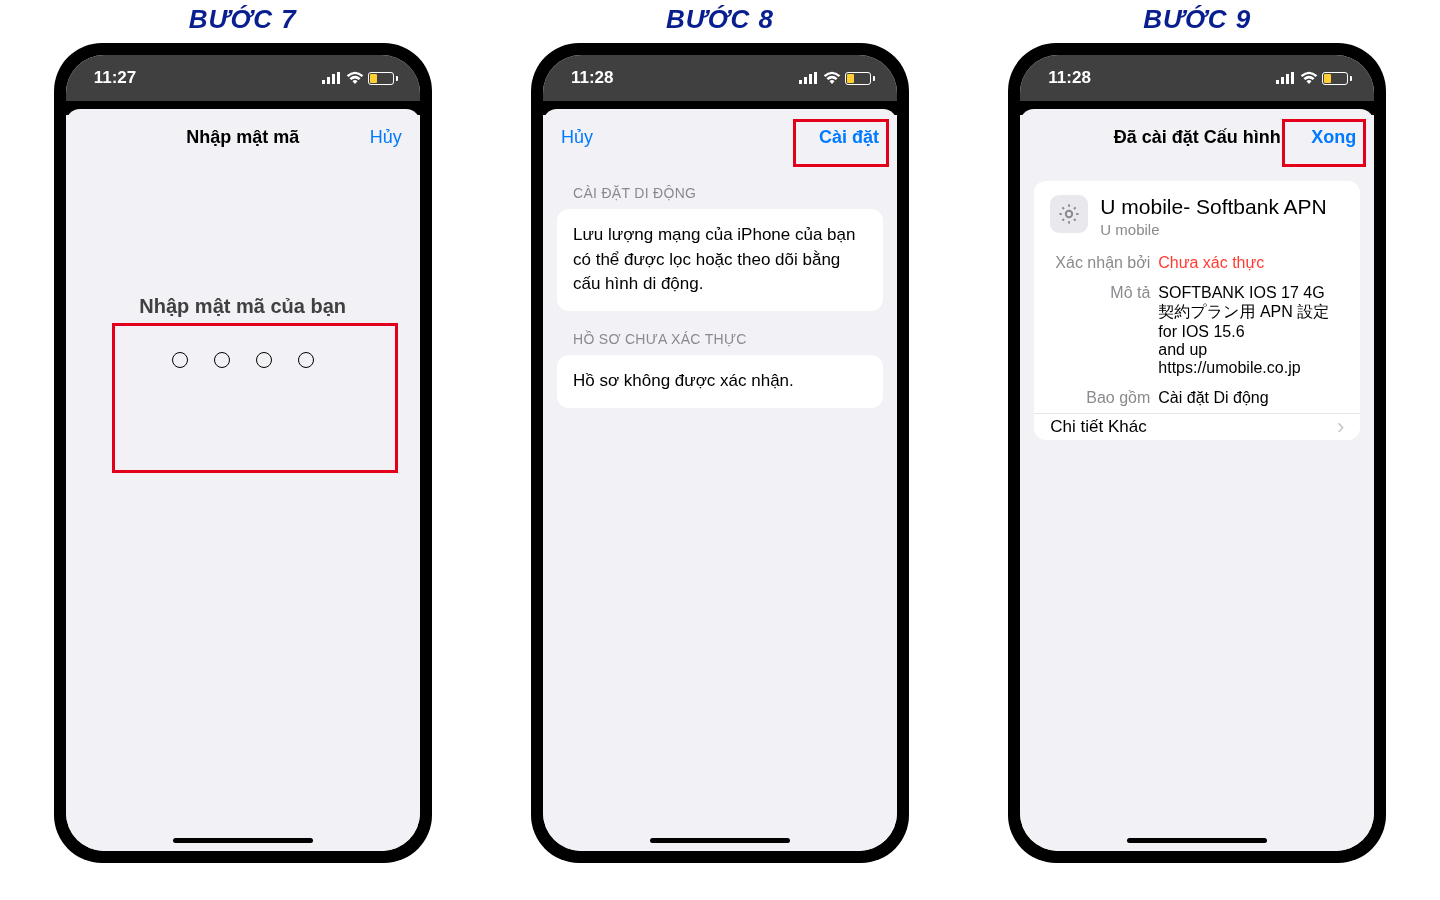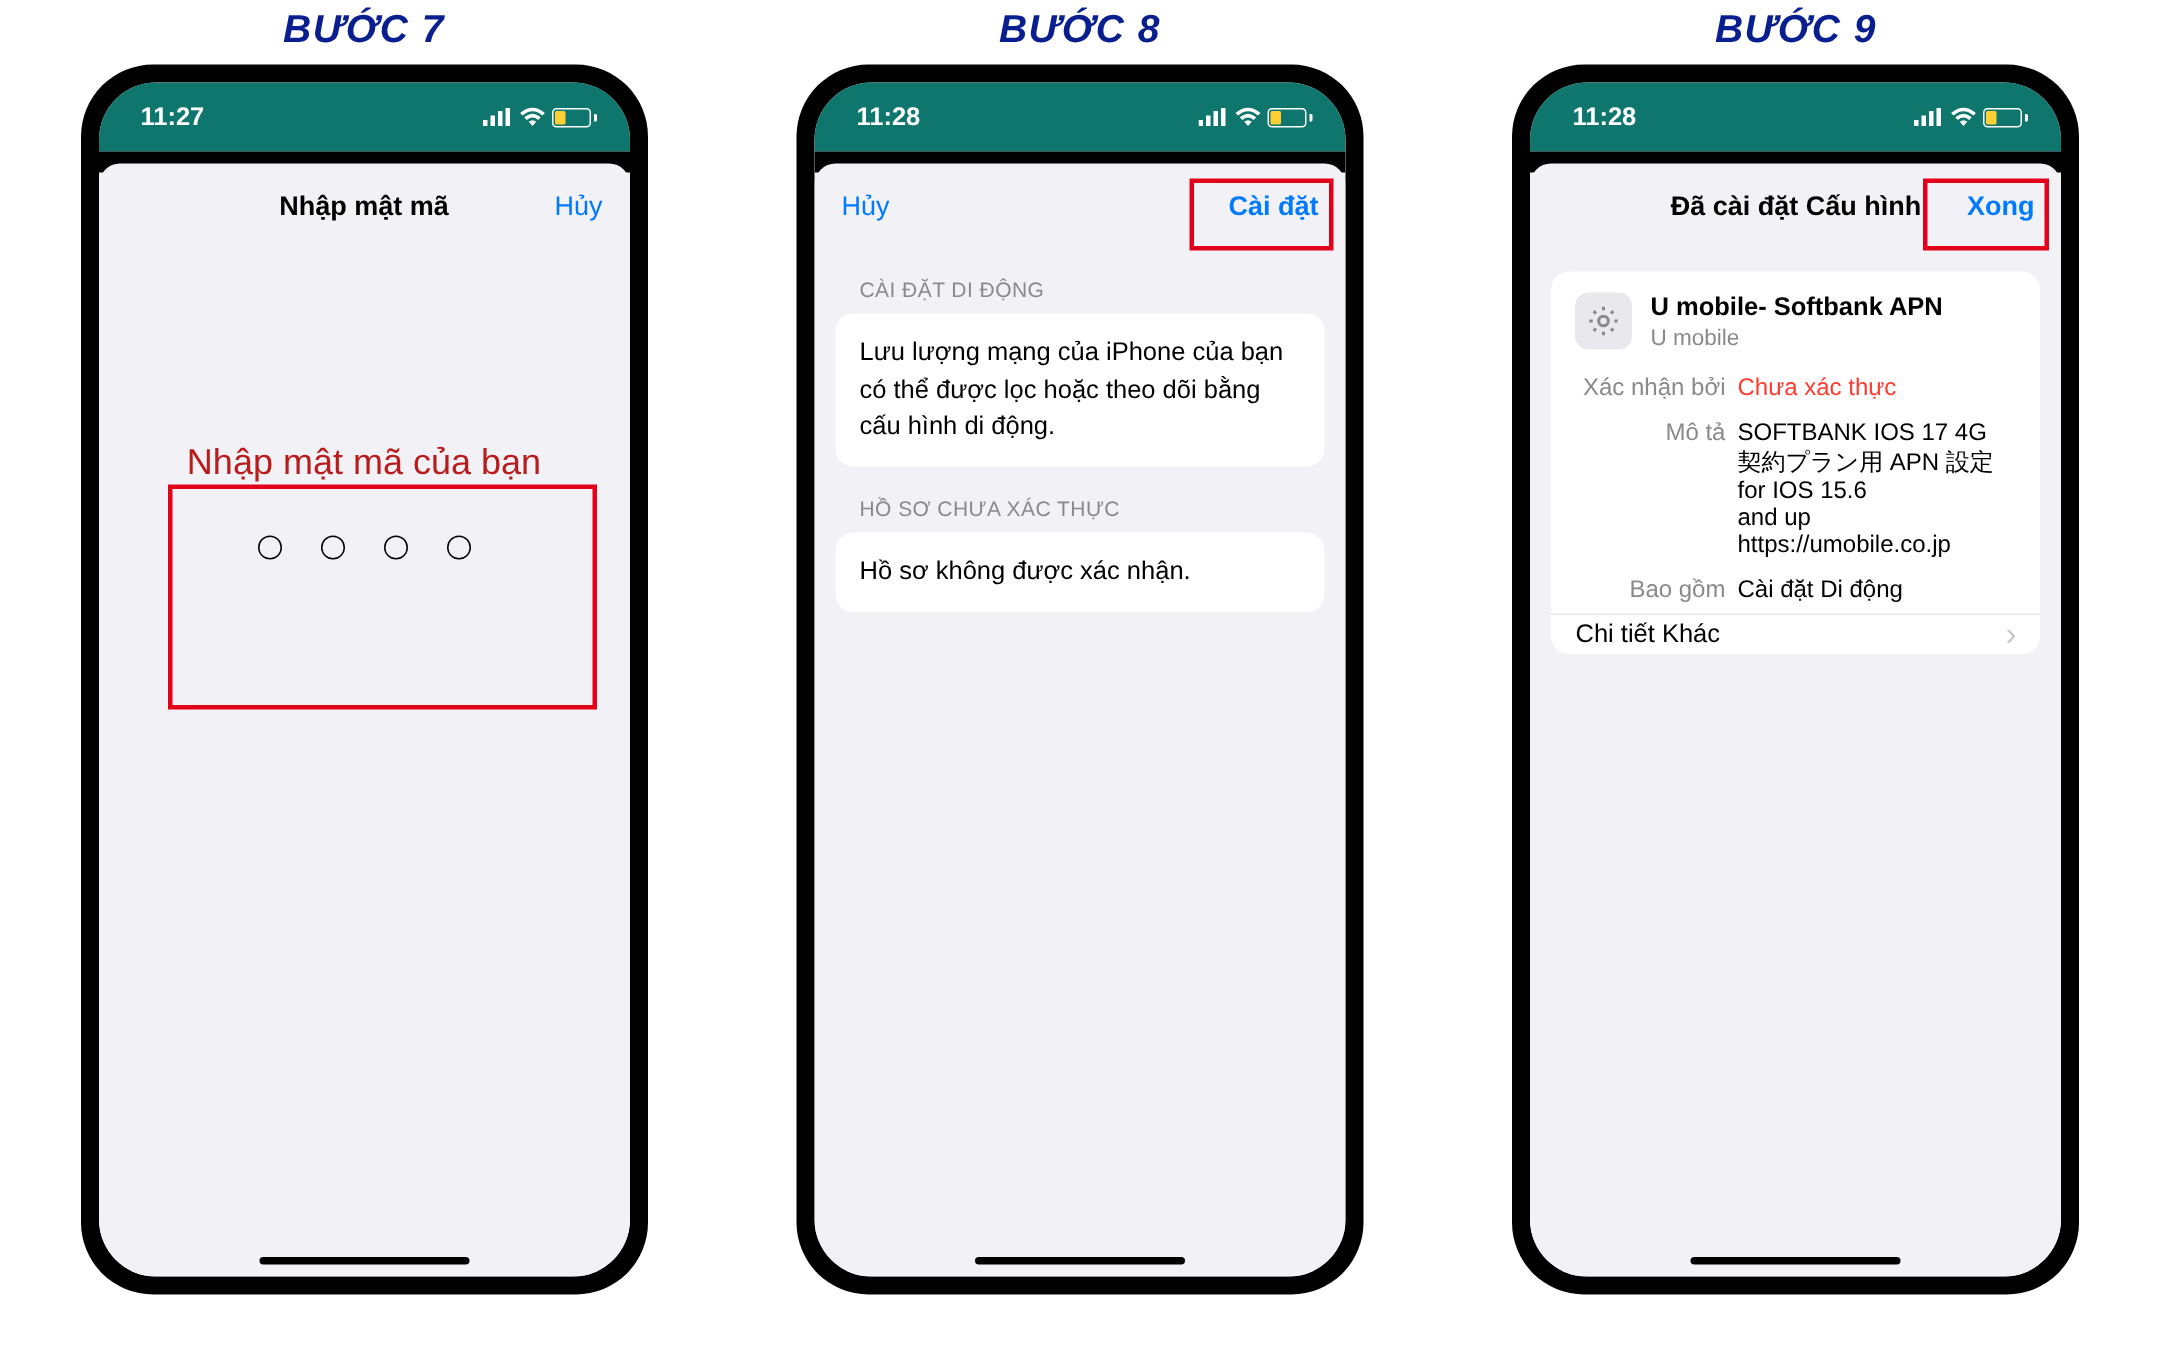--- a/index.html
+++ b/index.html
@@ -39,21 +39,21 @@
     background: #f2f2f6;
     border-radius: 38px;
     overflow: hidden;
     position: relative;
     display: flex;
     flex-direction: column;
   }
   
   .statusbar {
     height: 46px;
-    background: #0f766e;
+    background: #404040;
     color: #fff;
     display: flex;
     align-items: center;
     justify-content: space-between;
     padding: 0 22px 0 28px;
     font-size: 17px;
     font-weight: 700;
   }
   .status-right { display: flex; align-items: center; gap: 4px; }
   .signal, .wifi, .battery { display: inline-flex; align-items: center; }
@@ -88,21 +88,21 @@
   }
   .nav-btn { font-size: 18px; color:#007aff; z-index:2; cursor:pointer; }
   .nav-btn.bold { font-weight:600; }
   .content { padding: 0 14px; }
 
   
   .passcode-area {
     margin-top: 130px;
     text-align: center;
   }
-  .passcode-prompt { font-size: 24px; color:#b91c1c; }
+  .passcode-prompt { font-size: 20px; color:#404040;font-weight:bold; }
   .dots { margin-top: 34px; display:flex; justify-content:center; gap:26px; }
   .dot { width:16px; height:16px; border:1.5px solid #000; border-radius:50%; }
 
   
   .redbox {
     position: absolute;
     border: 3px solid #e3001b;
     pointer-events: none;
   }
 
@@ -127,21 +127,21 @@
   }
   .profile-head {
     display:flex; align-items:flex-start; gap:12px;
     padding: 14px 16px 10px;
   }
   .gear-badge {
     width:38px; height:38px; border-radius:9px; background:#e9e9ed;
     display:flex; align-items:center; justify-content:center;
     color:#8a8a8e;
   }
-  .profile-title { font-size:17px; font-weight:700; color:#000; }
+  .profile-title { font-size:21px; font-weight:400; color:#000; }
   .profile-sub { font-size:15px; color:#8a8a8e; margin-top:2px; }
   .kv-row {
     display:flex; padding: 6px 16px;
     font-size:16px;
   }
   .kv-key { width:108px; text-align:right; color:#8a8a8e; padding-right:8px; }
   .kv-val { flex:1; color:#000; word-break:break-word; }
   .kv-val.red { color:#ff3b30; }
   .detail-row {
     display:flex; align-items:center; justify-content:space-between;

